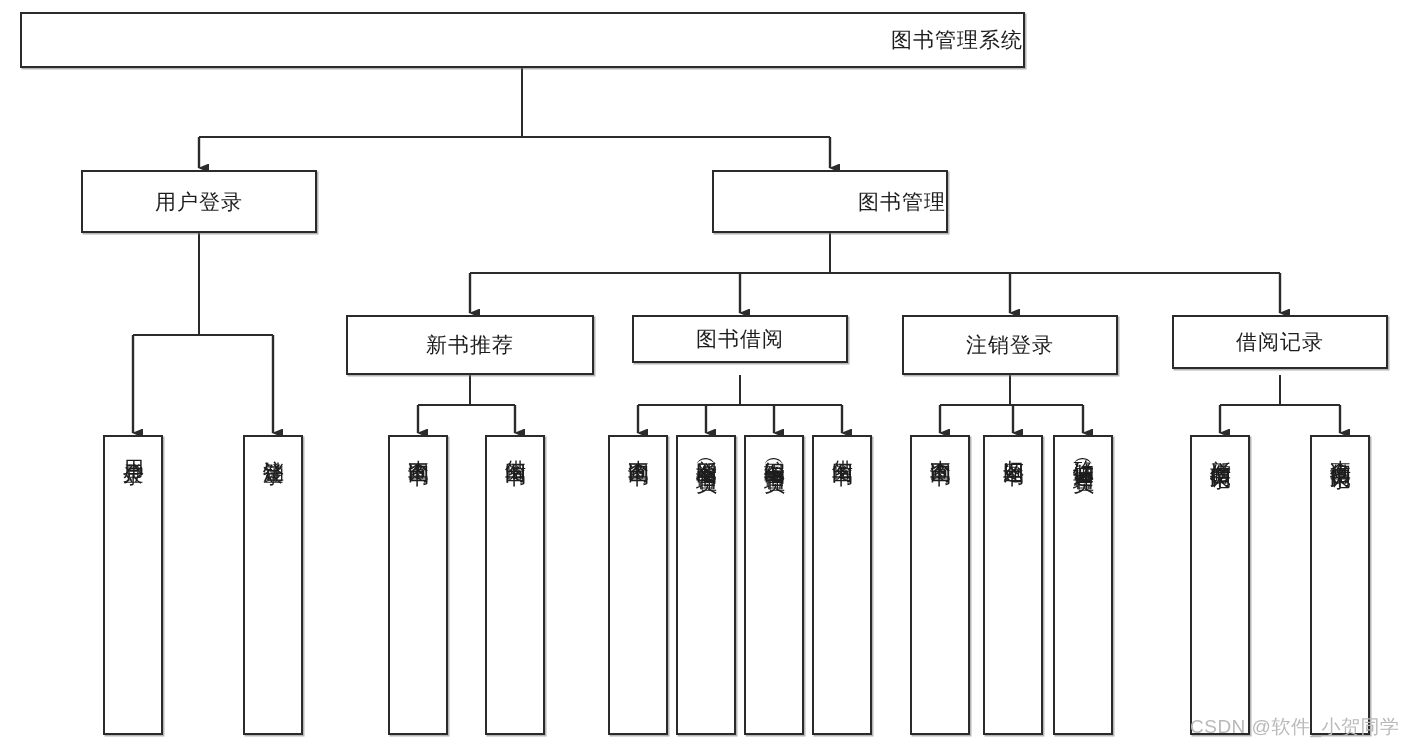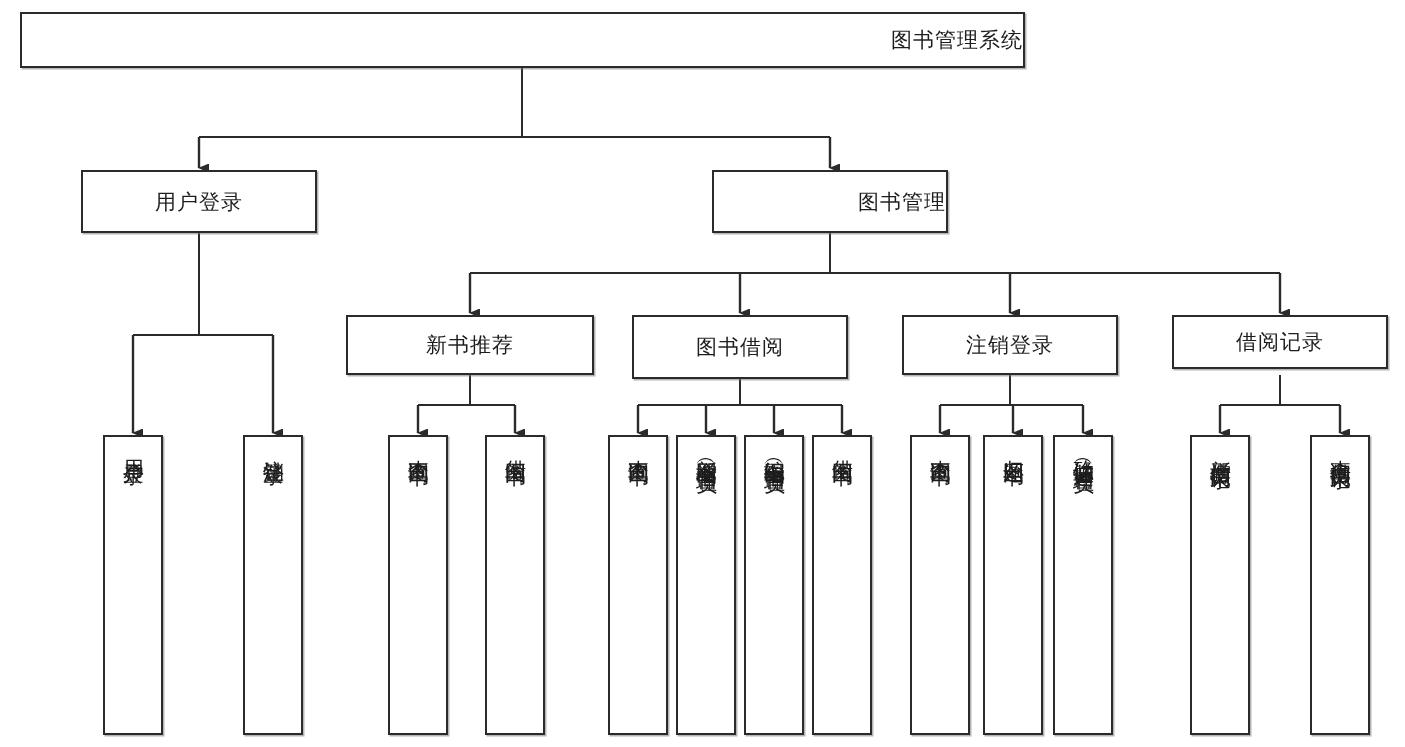--- a/index.html
+++ b/index.html
@@ -117,21 +117,21 @@
       </div>
       <div class="node horiz" style="left: 81px; top: 170px; width: 236px; height: 63px;">
         <span>用户登录</span>
       </div>
       <div class="node horiz" style="left: 712px; top: 170px; width: 236px; height: 63px; justify-content: flex-end;">
         <span>图书管理</span>
       </div>
       <div class="node horiz" style="left: 346px; top: 315px; width: 248px; height: 60px;">
         <span>新书推荐</span>
       </div>
-      <div class="node horiz" style="left: 632px; top: 315px; width: 216px; height: 64px;">
+      <div class="node horiz" style="left: 632px; top: 315px; width: 216px; height: 48px;">
         <span>图书借阅</span>
       </div>
       <div class="node horiz" style="left: 902px; top: 315px; width: 216px; height: 60px;">
         <span>注销登录</span>
       </div>
       <div class="node horiz" style="left: 1172px; top: 315px; width: 216px; height: 54px;">
         <span>借阅记录</span>
       </div>
       <div class="node vert" style="left: 103px; top: 435px; width: 60px; height: 300px;">
         <span class="vlabel">用户登录</span>
@@ -167,14 +167,15 @@
         <span class="vlabel">确认归还（管理员）</span>
       </div>
       <div class="node vert" style="left: 1190px; top: 435px; width: 60px; height: 300px;">
         <span class="vlabel">新增借阅记录</span>
       </div>
       <div class="node vert" style="left: 1310px; top: 435px; width: 60px; height: 300px;">
         <span class="vlabel">查询借阅记录</span>
       </div>
     </div>
 
+  <div class="watermark" style="left: 1190px; top: 714px;">CSDN @软件_小贺同学</div>
 
 </div>
 
 </body></html>

